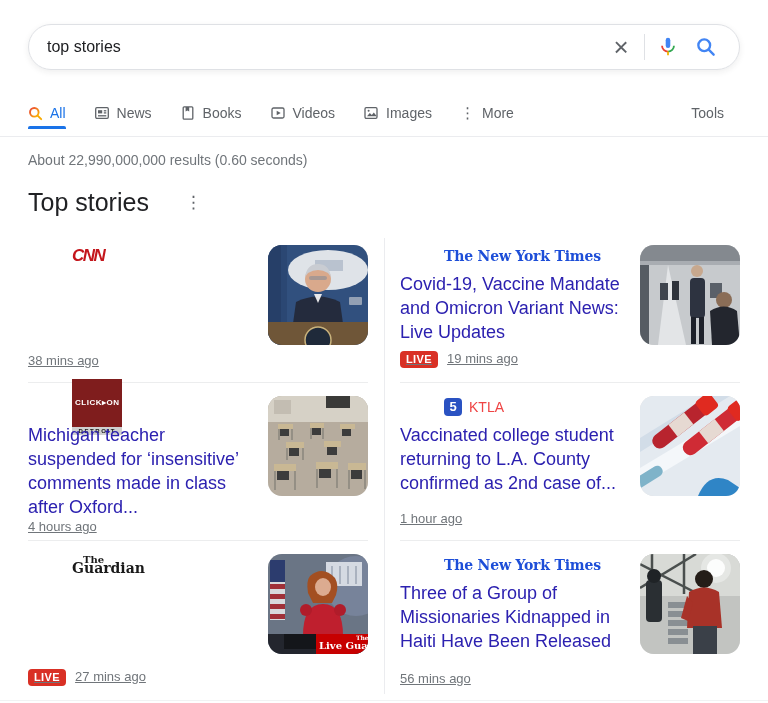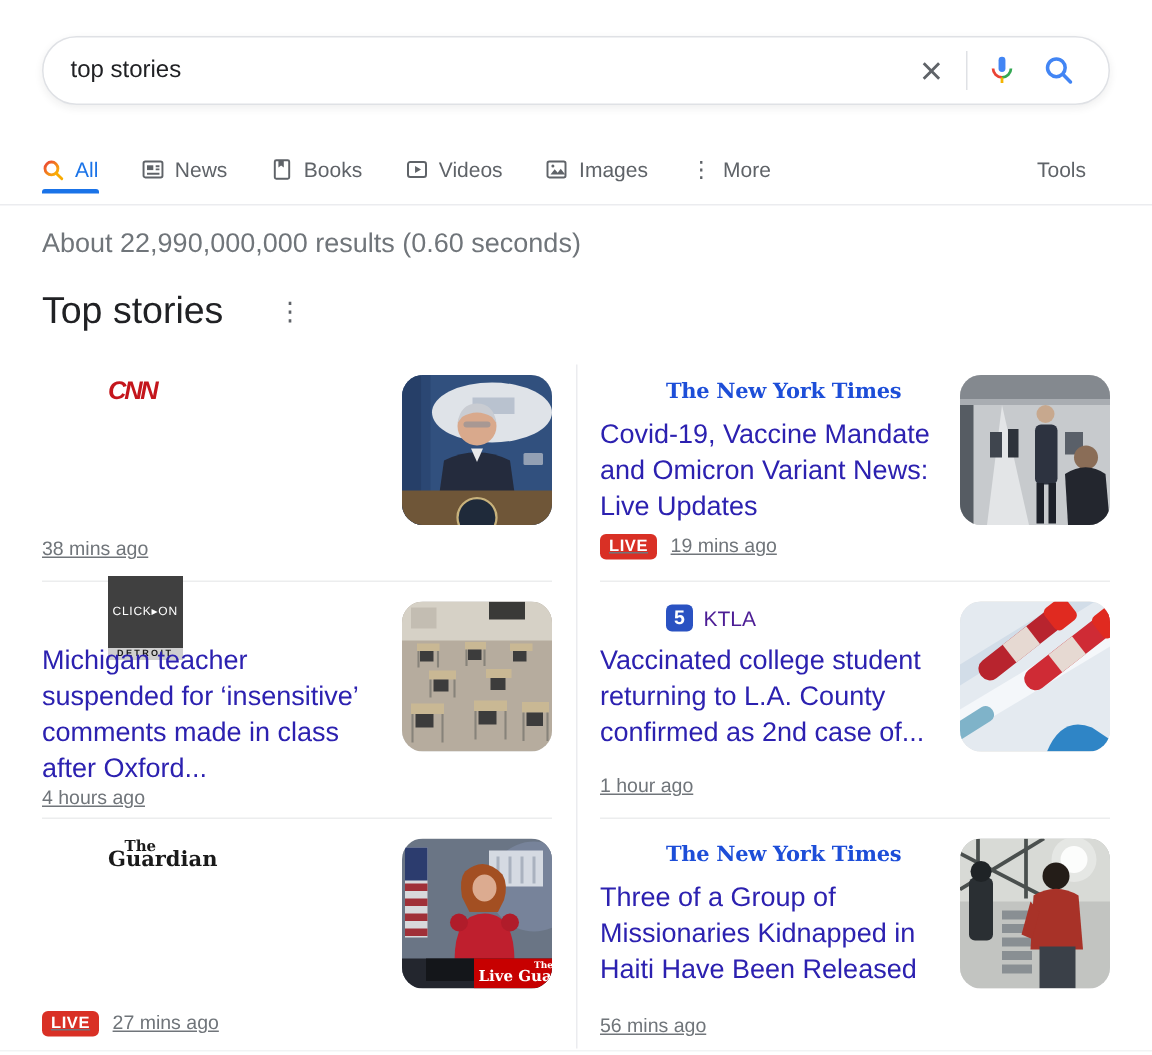--- a/index.html
+++ b/index.html
@@ -23,21 +23,21 @@
   
   .tabbar { margin-top:34px; border-bottom:1px solid #ebecef; }
   .tabbar-inner { display:flex; align-items:center; margin:0 44px 0 28px; padding-bottom:14px; font-size:14px; color:#5f6368; }
   .tab { display:flex; align-items:center; gap:7px; margin-right:28px; position:relative; cursor:pointer; }
   .tab .tlabel { line-height:17px; }
   .tab.active { color:#1a73e8; }
   .tab.active::after { content:""; position:absolute; left:0; right:0; bottom:-7px; height:3px; border-radius:2px 2px 0 0; background:#1a73e8; }
   .tools { margin-left:auto; cursor:pointer; }
   .kebab { font-size:15px; letter-spacing:0; }
   
-  .stats { margin:15px 0 0 28px; font-size:18px; color:#70757a; }
+  .stats { margin:15px 0 0 28px; font-size:14px; color:#70757a; }
   .section-head { margin:20px 0 0 28px; display:flex; align-items:center; }
   .section-title { font-size:25px; font-weight:400; color:#202124; }
   .section-kebab { margin-left:36px; color:#5f6368; font-size:17px; cursor:pointer; }
   
   .grid-wrap { position:relative; margin:15px 28px 0; }
   .vdivider { position:absolute; left:50%; top:6px; bottom:6px; width:1px; background:#ebecef; }
   .grid { display:grid; grid-template-columns:1fr 1fr; column-gap:32px; grid-template-rows:151px 158px 159px; }
   .card { display:flex; gap:16px; padding-top:13px; cursor:pointer; }
   .card.hline { border-bottom:1px solid #ecedee; }
   .card-text { flex:1; min-width:0; display:flex; flex-direction:column; }
@@ -45,24 +45,24 @@
   .headline { font-size:18px; line-height:24px; font-weight:400; color:#2c21b0; }
   .headline.visited { text-decoration:underline; }
   .meta { margin-top:auto; padding-bottom:14px; display:flex; align-items:flex-start; gap:9px; font-size:13px; color:#70757a;text-decoration:underline; }
   .live-badge { background:#d93025; color:#fff; font-size:11px; font-weight:700; letter-spacing:.4px; padding:2px 6px; border-radius:4px; line-height:13px; }
   .thumb { width:100px; height:100px; border-radius:14px; overflow:hidden; flex-shrink:0; background:#ddd; }
   .thumb svg { display:block; width:100px; height:100px; }
   
   .cnn-logo { color:#c4161c; font-weight:800; font-style:italic; font-size:17px; letter-spacing:-1.5px; }
   .nyt-logo { font-family:"DejaVu Serif", serif; font-weight:700; font-size:14px; color:#1d4ed8; letter-spacing:-.2px; }
   .cod-logo { text-align:center; line-height:1; }
-  .cod-l1 { background:#404040; color:#fff; font-size:8px; font-weight:400; letter-spacing:.5px; padding:20px 3px; }
+  .cod-l1 { background:#7f1d1d; color:#fff; font-size:8px; font-weight:700; letter-spacing:.5px; padding:20px 3px; }
   .cod-l2 { background:#cfcfcf; color:#1a1a1a; font-size:6px; font-weight:700; letter-spacing:1.6px; padding:1px 3px; }
   .ktla-badge { width:18px; height:18px; background:#2a52c2; border-radius:4px; color:#fff; font-weight:700; font-size:13px; display:flex; align-items:center; justify-content:center; }
-  .ktla-name { font-size:14px; color:#4c1d95; }
+  .ktla-name { font-size:14px; color:#ef4444; }
   .guardian-logo { font-family:"DejaVu Serif", serif; font-weight:700; color:#1a1a1a; line-height:.75; }
   .guardian-l1 { font-size:10px; margin-left:11px; }
   .guardian-l2 { font-size:14px; }
   .page-bottom-line { position:absolute; left:0; right:0; top:700px; height:1px; background:#f1f3f4; }
 </style>
 </head>
 <body>
 
 <div class="topbar">
   <div class="searchbar">

